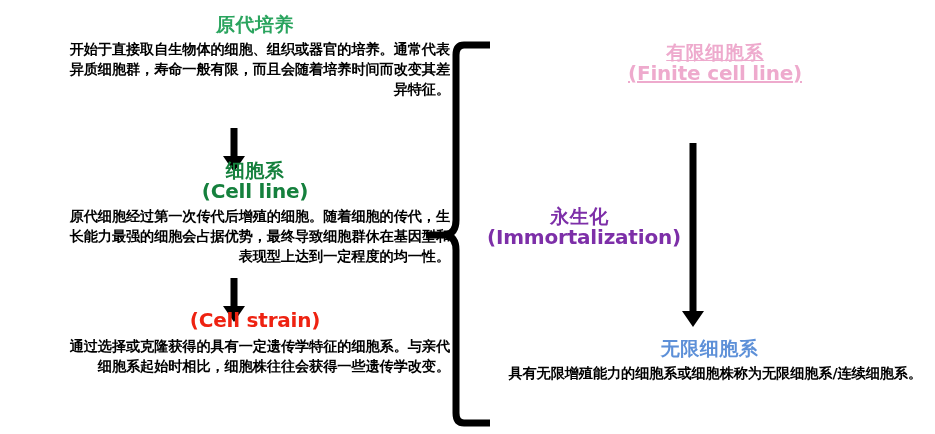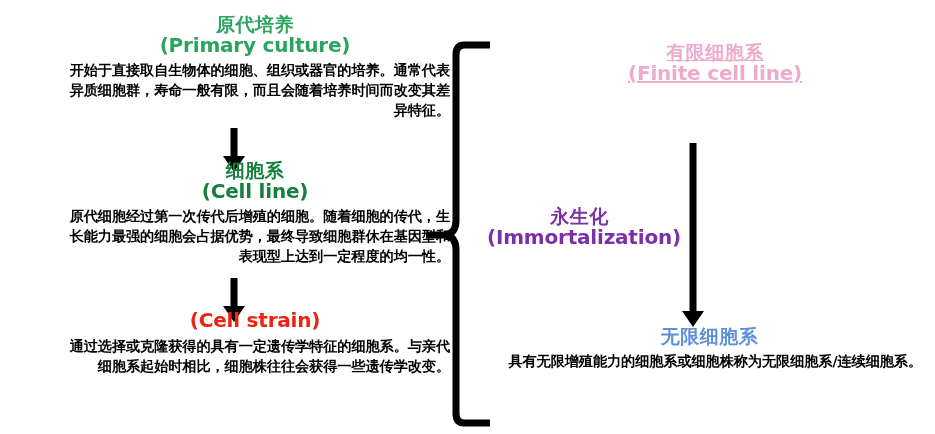--- a/index.html
+++ b/index.html
@@ -75,21 +75,20 @@
   .brace-wrap svg { display: block; }
 </style>
 </head>
 <body>
 
 <div id="canvas">
 
   <div class="node" style="left:60px; top:14px; width:390px;">
     <div class="heading" style="color:#2aa45e;">
       <span class="cn">原代培养</span>
-      <span class="en">(Primary culture)</span>
     </div>
     <div class="body-text" style="margin-top:4px;">开始于直接取自生物体的细胞、组织或器官的培养。通常代表异质细胞群，寿命一般有限，而且会随着培养时间而改变其差异特征。</div>
   </div>
 
   <div class="arrow" style="left:216px; top:128px; width:36px; height:44px;">
     <div class="shaft" style="height:30px;"></div>
     <div class="head"></div>
   </div>
 
   <div class="node" style="left:60px; top:160px; width:390px;">
@@ -140,20 +139,20 @@
     <div class="head"></div>
   </div>
 
   <div class="node" style="left:487px; top:206px; width:185px;">
     <div class="heading" style="color:#7d2fa8;">
       <span class="cn">永生化</span>
       <span class="en">(Immortalization)</span>
     </div>
   </div>
 
-  <div class="node" style="left:497px; top:326px; width:425px;">
+  <div class="node" style="left:497px; top:338px; width:425px;">
     <div class="heading" style="color:#5d90d8;">
       <span class="cn">无限细胞系</span>
     </div>
     <div class="body-text" style="margin-top:4px; padding-left:10px;">具有无限增殖能力的细胞系或细胞株称为无限细胞系/连续细胞系。</div>
   </div>
 
 </div>
 
 </body></html>

